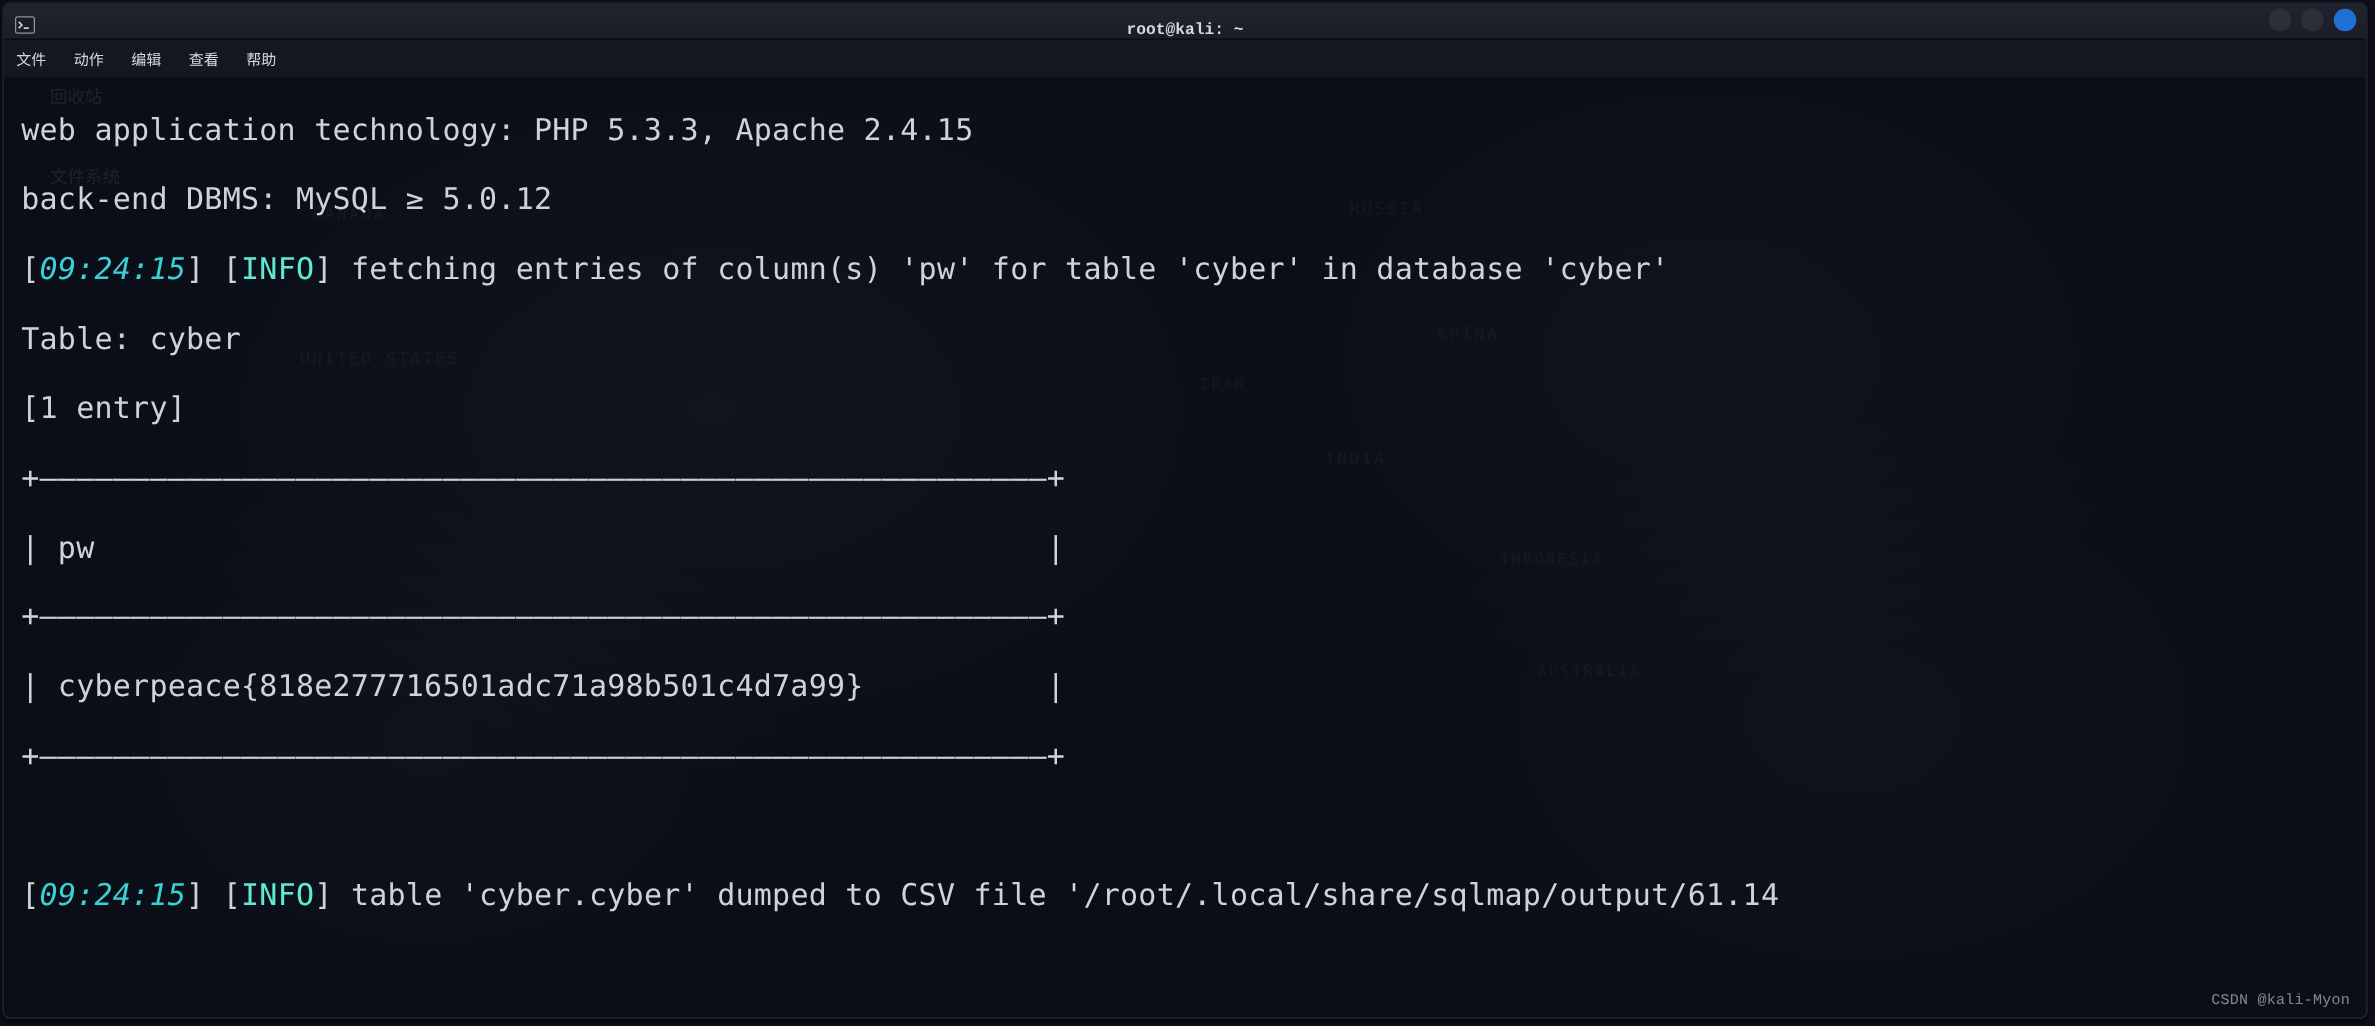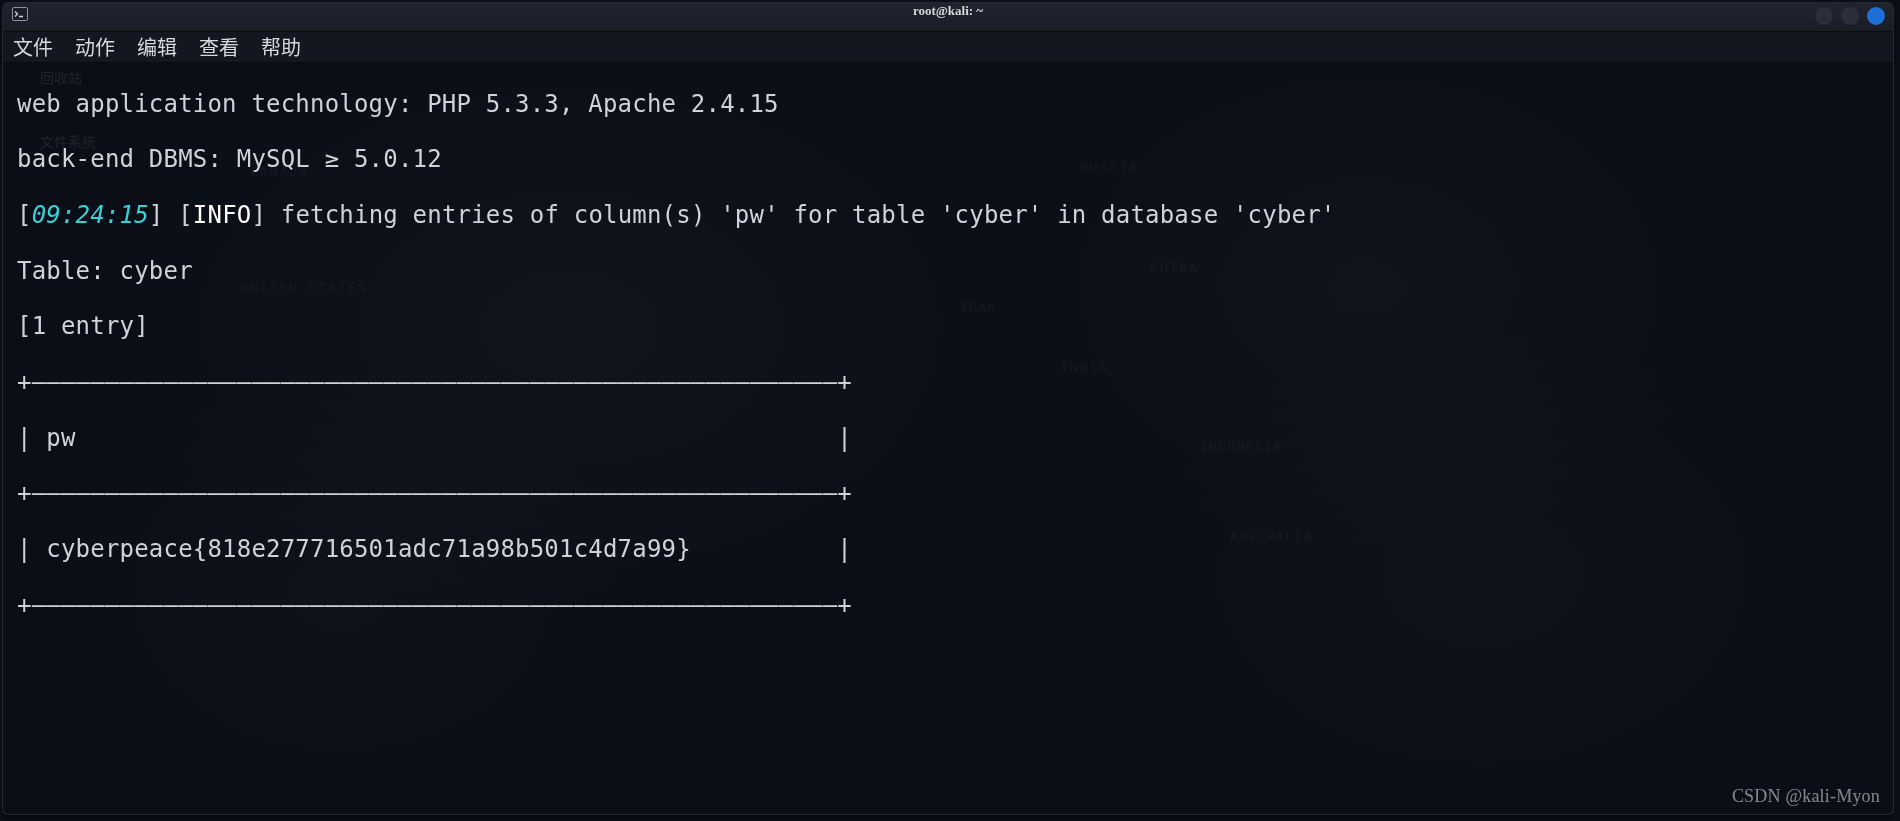--- a/index.html
+++ b/index.html
@@ -45,22 +45,22 @@
   .terminal-window {
     right: 6px;
     bottom: 6px;
   }
 
   .titlebar {
     height: 28px;
     background: linear-gradient(#20242e, #1a1d27);
     border-bottom: 1px solid #0a0c12;
     display: flex;
-    align-items: flex-start;
-    font-family: Liberation Serif, serif;
+    align-items: flex-end;
+    font-family: Liberation Mono, monospace;
     font-size: 13px;
     color: #d6d8dd;
     position: relative;
   }
   .titlebar .app-icon {
     width: 22px;
     height: 22px;
     margin-left: 6px;
     display: flex;
     align-items: center;
@@ -85,49 +85,50 @@
     border-radius: 50%;
     background: #2b2f3a;
   }
   .titlebar .wbtn.close { background: #1e6fd6; }
 
   .menubar {
     height: 30px;
     background: #14171f;
     border-bottom: 1px solid #0a0c12;
     display: flex;
+    align-items: center;
     padding-left: 10px;
     gap: 22px;
     font-family: "Noto Sans CJK SC", "Microsoft YaHei", sans-serif;
-    font-size: 20px;
+    font-size: 12px;
     color: #d6d8dd;
   }
   .menubar .menu-item { cursor: default; }
 
   .term-body {
     position: absolute;
     left: 0; right: 0; top: 58px; bottom: 0;
     padding: 2px 10px 12px 14px;
     line-height: 1.16;
     font-size: 24px;
     letter-spacing: 0.2px;
     white-space: pre;
     overflow: hidden;
   }
   .ln { display: block; }
   .cyan { color: #39d0d6; font-style: italic; }
-  .green { color: #ffffff; }
+  .green { color: #5eead4; }
   .dim { color: #cfd2d9; }
 
   .watermark {
     position: absolute;
     right: 20px;
     bottom: 14px;
-    font-family: Liberation Serif, serif;
-    font-size: 18px;
+    font-family: Liberation Mono, monospace;
+    font-size: 12px;
     color: rgba(230,232,238,0.55);
     letter-spacing: 0.2px;
     pointer-events: none;
   }
 
   
   .ghost-icons {
     position: absolute;
     left: 40px;
     top: 70px;
@@ -188,20 +189,21 @@
 <span class="ln dim">back-end DBMS: MySQL ≥ 5.0.12</span>
 <span class="ln"><span class="dim">[</span><span class="cyan">09:24:15</span><span class="dim">]</span><span class="dim"> [</span><span class="green">INFO</span><span class="dim">]</span><span class="dim"> fetching entries of column(s) 'pw' for table 'cyber' in database 'cyber'</span></span>
 <span class="ln dim">Table: cyber</span>
 <span class="ln dim">[1 entry]</span>
 <span class="ln dim">+———————————————————————————————————————————————————————+</span>
 <span class="ln dim">| pw                                                    |</span>
 <span class="ln dim">+———————————————————————————————————————————————————————+</span>
 <span class="ln dim">| cyberpeace{818e277716501adc71a98b501c4d7a99}          |</span>
 <span class="ln dim">+———————————————————————————————————————————————————————+</span>
 <span class="ln"> </span>
+<span class="ln"><span class="dim">[</span><span class="cyan">09:24:15</span><span class="dim">]</span><span class="dim"> [</span><span class="green">INFO</span><span class="dim">]</span><span class="dim"> table 'cyber.cyber' dumped to CSV file '/root/.local/share/sqlmap/output/61.14</span></span>
 
 
 
 
 
 
 
 
 
   </div>

